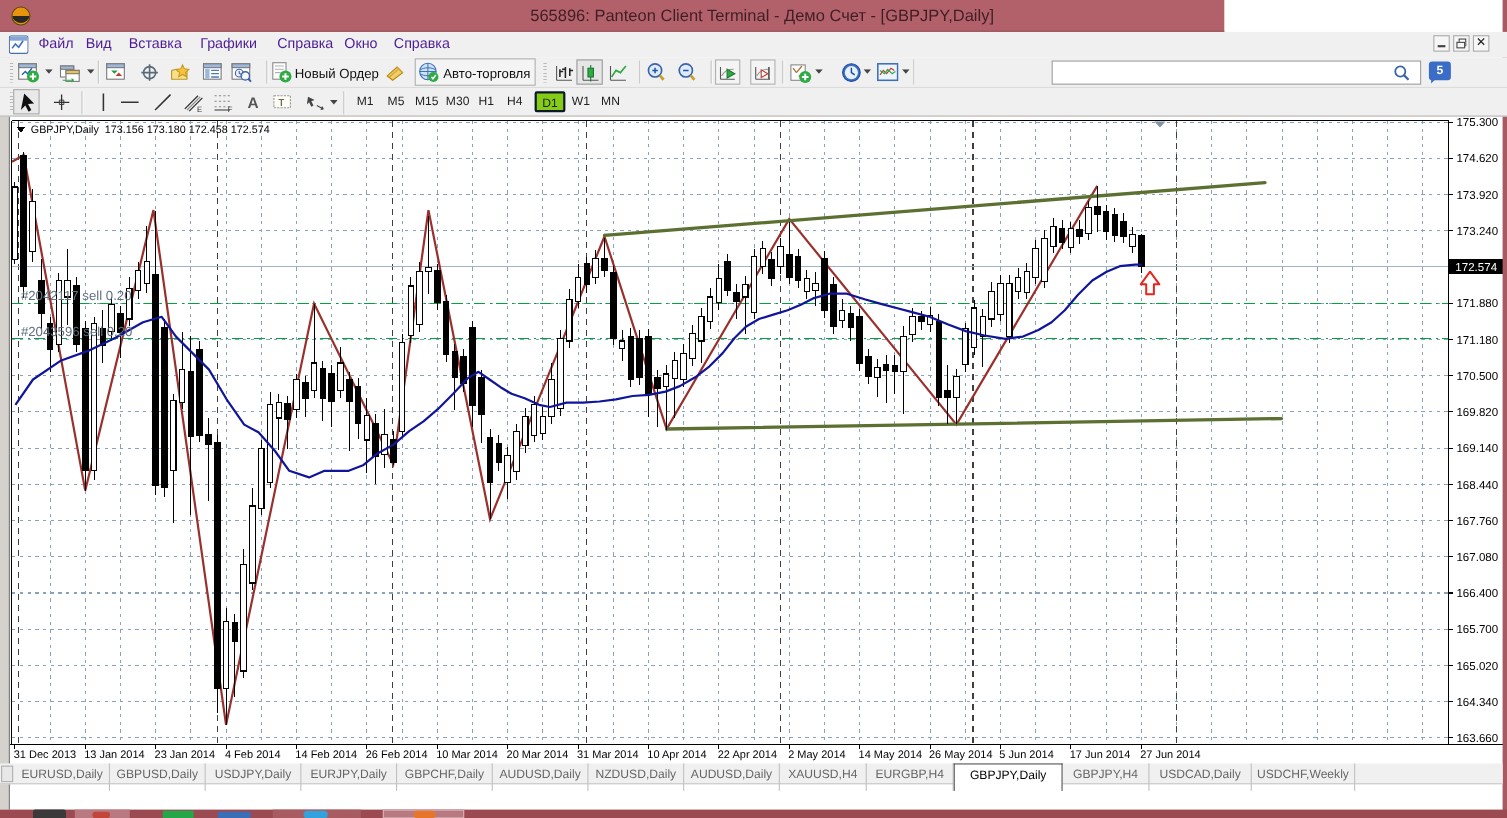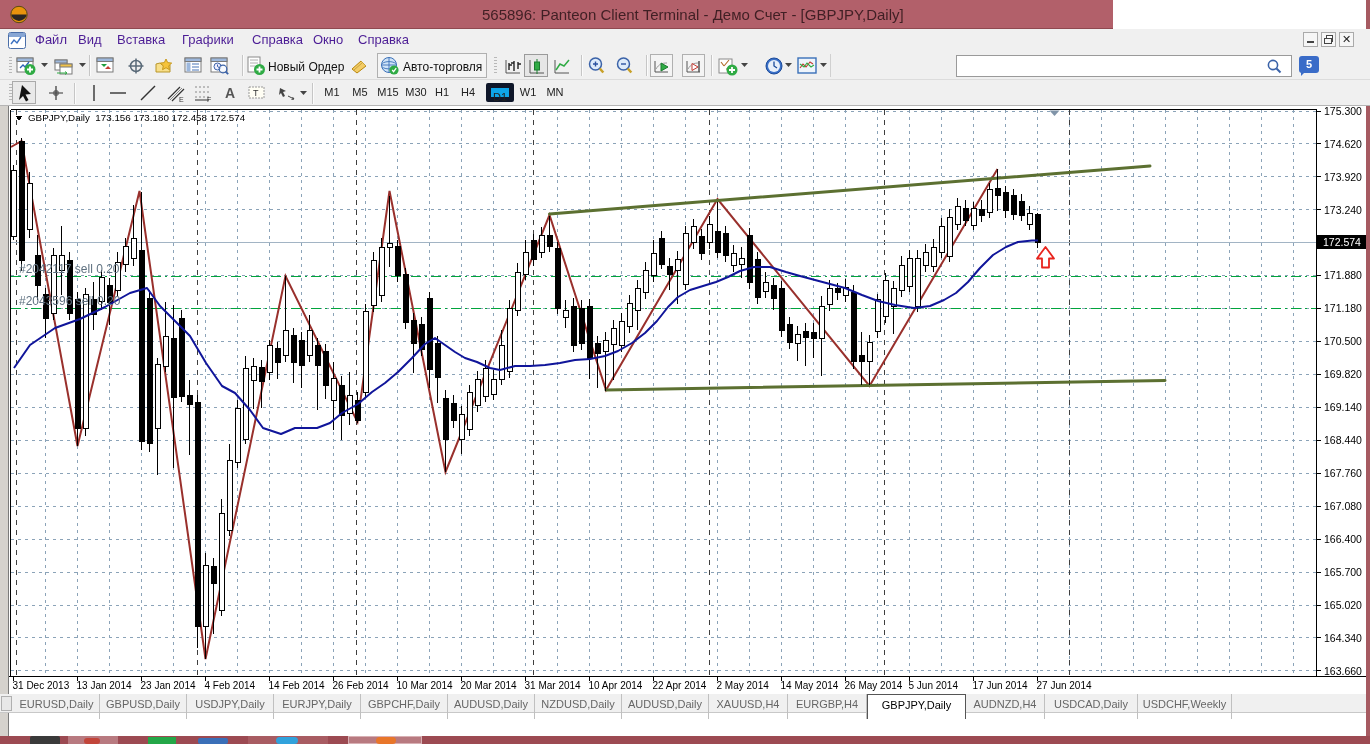--- a/index.html
+++ b/index.html
@@ -5,21 +5,21 @@
 #w{position:relative;width:1370px;height:744px;background:#fff;overflow:hidden}
 .abs{position:absolute}
 #title{left:0;top:0;width:1113px;height:29px;background:#b2606a;border-bottom:1px solid #8f4950}
 #title .txt{position:absolute;left:482px;top:6px;font-size:15px;color:#401f24;white-space:nowrap}
 #menu{left:0;top:29px;width:1370px;height:23px;background:#f0f0f0}
 .mi{position:absolute;top:3px;font-size:13px;color:#4c1d95}
 #tb1{left:0;top:52px;width:1370px;height:28px;background:#f0f0f0;border-bottom:1px solid #dcdcdc}
 #tb2{left:0;top:80px;width:1370px;height:26px;background:#f0f0f0;border-bottom:1px solid #b5b5b5}
 .sep{position:absolute;top:3px;width:2px;height:21px;border-left:1px solid #c6c6c6;border-right:1px solid #fbfbfb}
 .tfb{position:absolute;top:3px;height:19px;font-size:11px;color:#222;text-align:center;padding-top:3px}
-.tfon{border:5px solid #0f172a;background:#0ea5e9;border-radius:2px}
+.tfon{border:2px solid #0f172a;background:#84cc16;border-radius:2px}
 #tabs{left:0;top:694px;width:1366px;height:19px;background:#f0f0f0;border-bottom:1px solid #c8c8c8}
 .tab{position:absolute;top:0;height:25px;font-size:11px;color:#666;text-align:center;padding-top:4px;border-right:1px solid #c0c0c0}
 .tabon{background:#fff;border:1px solid #555;border-bottom:none;color:#000;font-weight:normal}
 #status{left:0;top:713px;width:1370px;height:23px;background:#f0f0f0;border-top:1px solid #d5d5d5;font-size:14px;color:#000}
 #task{left:0;top:736px;width:1370px;height:8px;background:#9c4a52}
 .ssep{position:absolute;top:2px;height:19px;width:1px;background:#c9c9c9}
 .ticon{position:absolute}
 </style></head><body>
 <div id="w">
 <svg style="position:absolute;left:0;top:0" width="1370" height="744" viewBox="0 0 1370 744" shape-rendering="crispEdges">
@@ -327,21 +327,21 @@
 <div class="tab" style="left:100px;width:87px">GBPUSD,Daily</div>
 <div class="tab" style="left:187px;width:87px">USDJPY,Daily</div>
 <div class="tab" style="left:274px;width:87px">EURJPY,Daily</div>
 <div class="tab" style="left:361px;width:87px">GBPCHF,Daily</div>
 <div class="tab" style="left:448px;width:87px">AUDUSD,Daily</div>
 <div class="tab" style="left:535px;width:87px">NZDUSD,Daily</div>
 <div class="tab" style="left:622px;width:87px">AUDUSD,Daily</div>
 <div class="tab" style="left:709px;width:79px">XAUUSD,H4</div>
 <div class="tab" style="left:788px;width:79px">EURGBP,H4</div>
 <div class="tab tabon" style="left:867px;width:99px">GBPJPY,Daily</div>
-<div class="tab" style="left:966px;width:79px">AUDNZD,H4</div>
+<div class="tab" style="left:966px;width:79px">GBPJPY,H4</div>
 <div class="tab" style="left:1045px;width:93px">USDCAD,Daily</div>
 <div class="tab" style="left:1138px;width:94px">USDCHF,Weekly</div>
 <div class="abs" style="left:1px;top:2px;width:11px;height:15px;background:#e8e8e8;border:1px solid #b0b0b0"></div>
 </div>
 
 <div class="abs" id="task">
  <div class="abs" style="left:30px;top:0;width:30px;height:8px;background:#3a3a3a;border-radius:2px 2px 0 0"></div>
  <div class="abs" style="left:68px;top:0;width:50px;height:8px;background:#b87a80"></div>
  <div class="abs" style="left:84px;top:2px;width:16px;height:6px;background:#c2453a;border-radius:3px"></div>
  <div class="abs" style="left:148px;top:1px;width:28px;height:7px;background:#24a748"></div>

